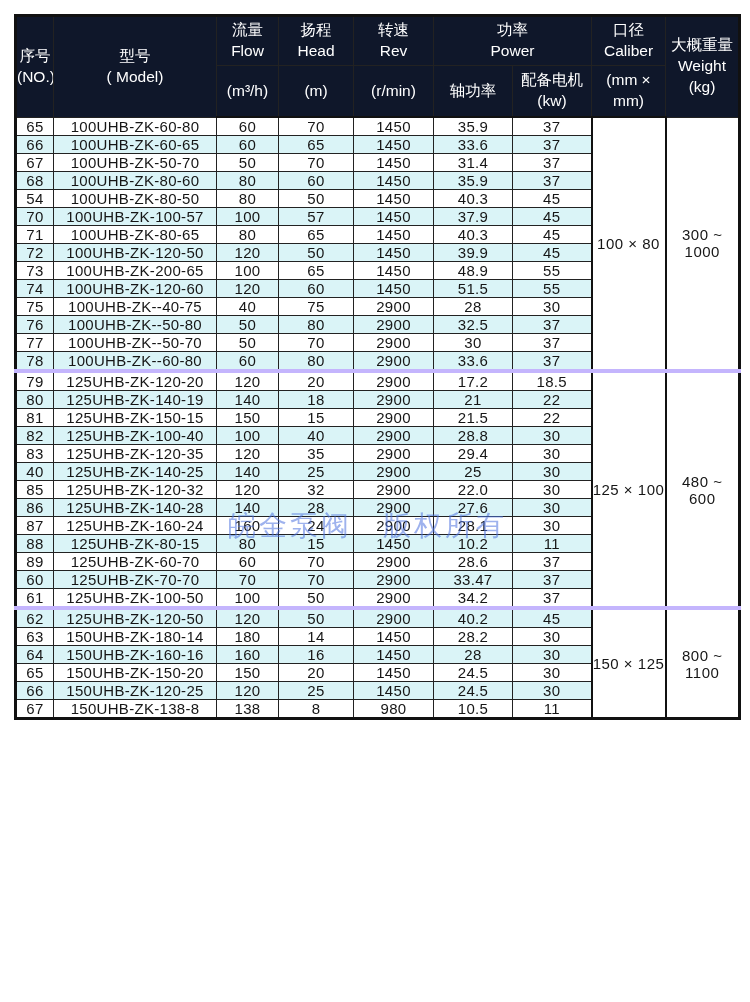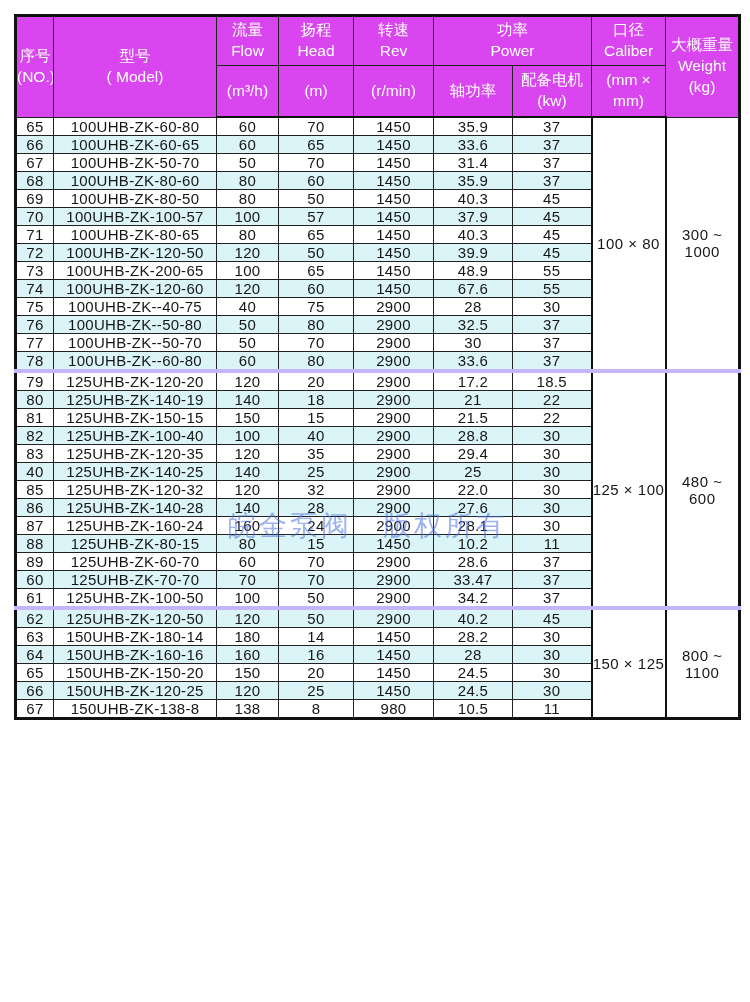--- a/index.html
+++ b/index.html
@@ -27,21 +27,21 @@
   }
   .spec th, .spec td {
     border: 1px solid #222222;
     text-align: center;
     vertical-align: middle;
     padding: 0;
     overflow: hidden;
   }
   
   .spec thead th {
-    background: #d946ef;
+    background: #0f172a;
     color: #ffffff;
     font-weight: normal;
     font-size: 15.5px;
     line-height: 1.35;
   }
   .spec thead tr.head-top th { height: 48px; }
   .spec thead tr.head-bot th { height: 50px; border-bottom: 2px solid #111111; }
   .spec thead th .l { display: block; }
   
   .spec tbody tr { height: 16px; }
@@ -178,21 +178,21 @@
         <tr class="even">
           <td>68</td>
           <td>100UHB-ZK-80-60</td>
           <td>80</td>
           <td>60</td>
           <td>1450</td>
           <td>35.9</td>
           <td>37</td>
         </tr>
         <tr class="odd">
-          <td>69</td>
+          <td>54</td>
           <td>100UHB-ZK-80-50</td>
           <td>80</td>
           <td>50</td>
           <td>1450</td>
           <td>40.3</td>
           <td>45</td>
         </tr>
         <tr class="even">
           <td>70</td>
           <td>100UHB-ZK-100-57</td>
@@ -228,21 +228,21 @@
           <td>1450</td>
           <td>48.9</td>
           <td>55</td>
         </tr>
         <tr class="even">
           <td>74</td>
           <td>100UHB-ZK-120-60</td>
           <td>120</td>
           <td>60</td>
           <td>1450</td>
-          <td>67.6</td>
+          <td>51.5</td>
           <td>55</td>
         </tr>
         <tr class="odd">
           <td>75</td>
           <td>100UHB-ZK--40-75</td>
           <td>40</td>
           <td>75</td>
           <td>2900</td>
           <td>28</td>
           <td>30</td>

